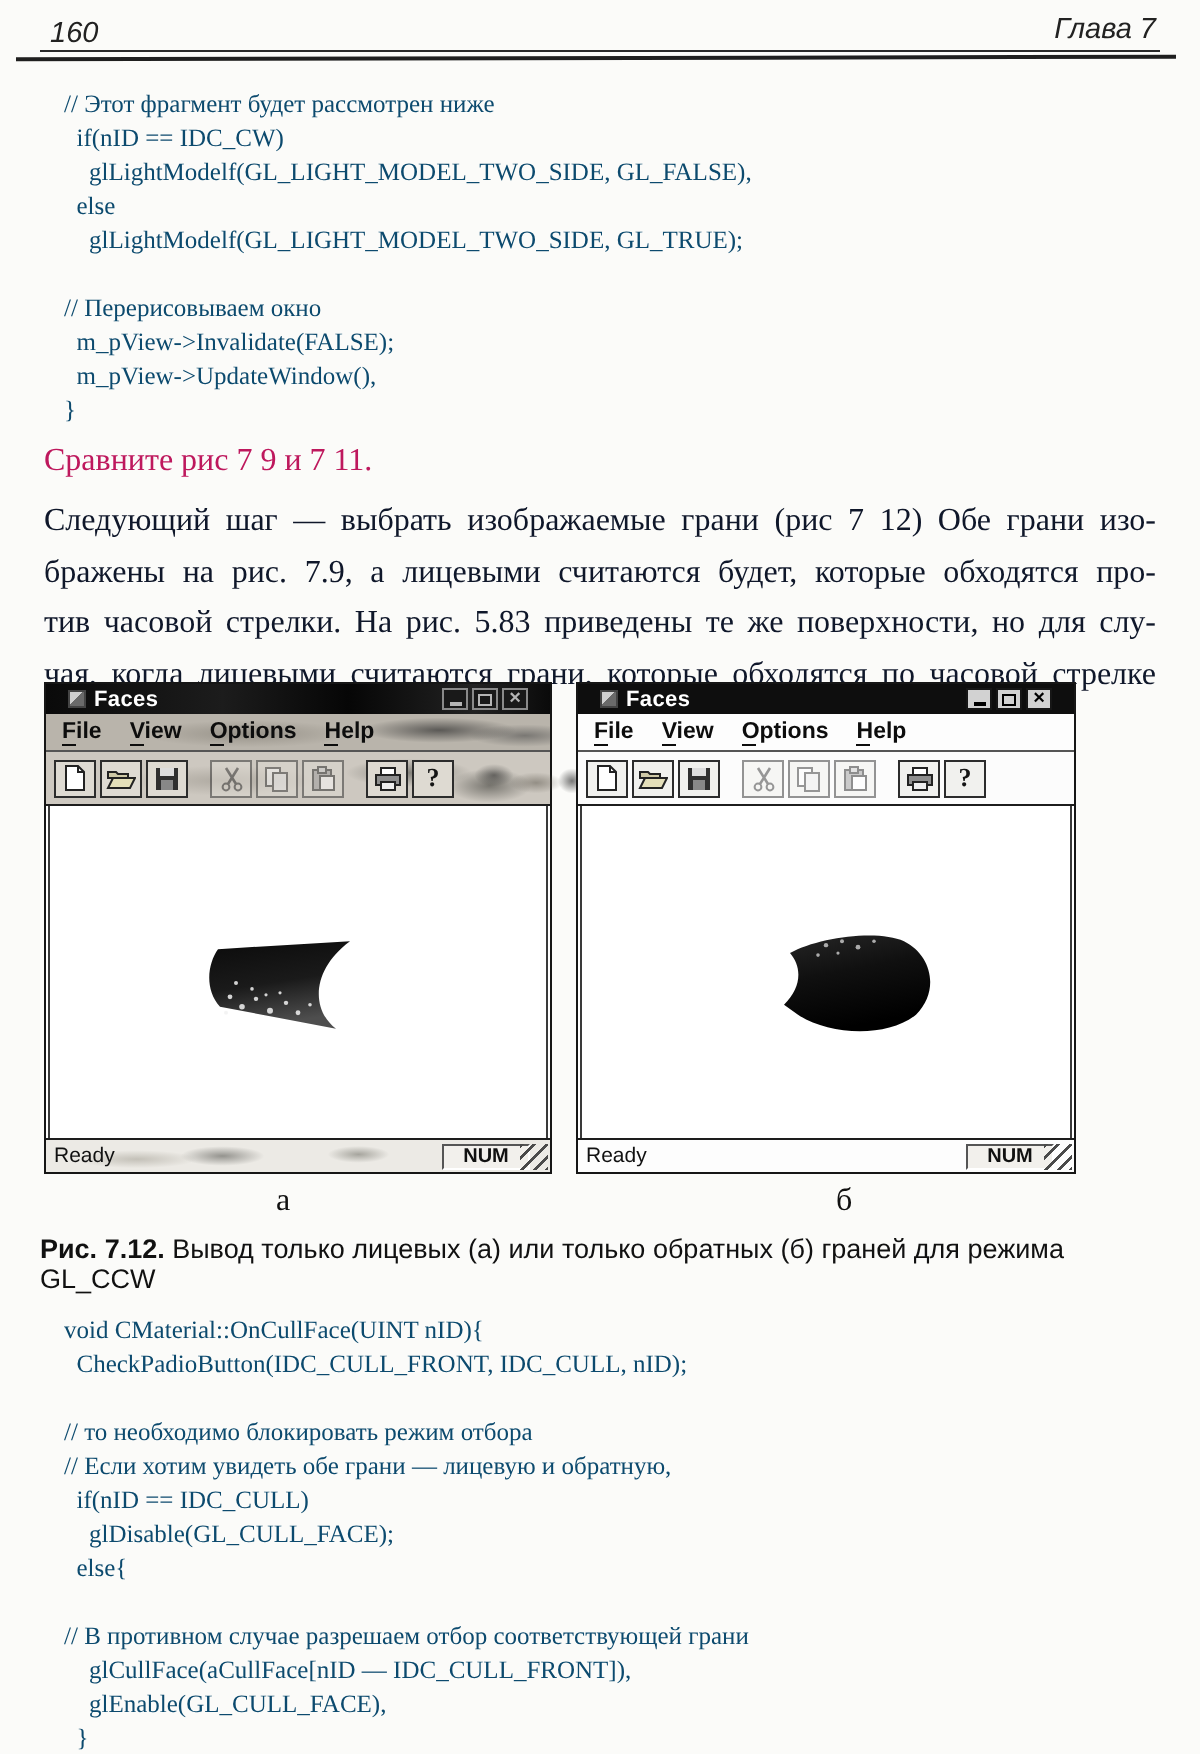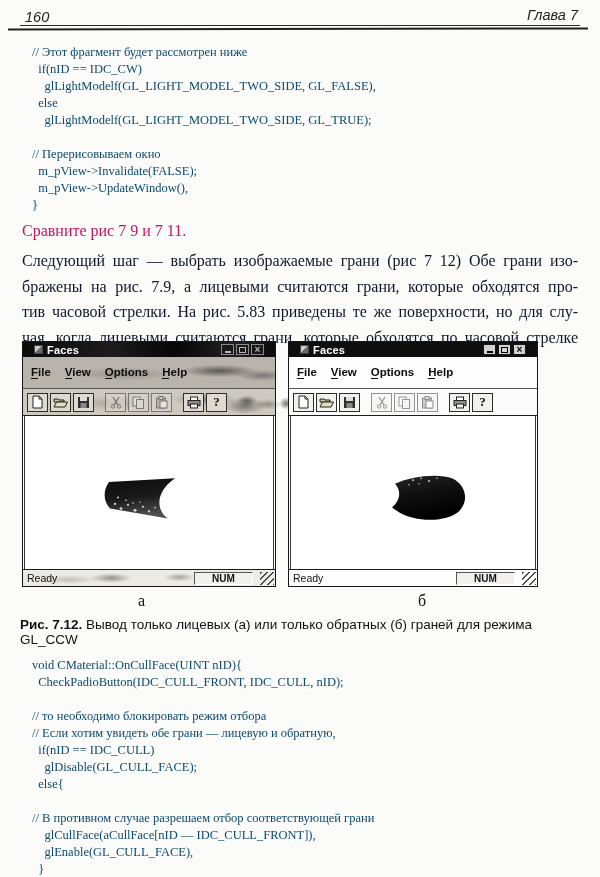--- a/index.html
+++ b/index.html
@@ -48,21 +48,21 @@
   .title { font-size:11px; font-weight:bold; letter-spacing:.2px; }
   .winbtns { margin-left:auto; display:flex; gap:2px; }
   .wbtn { width:13px; height:11px; font-size:9px; line-height:9px; text-align:center;
           display:flex; align-items:center; justify-content:center; }
   .win-a .wbtn { background:#191919; border:1px solid #8a8a8a; color:#b5b5b5; }
   .win-b .wbtn { background:#d2d2d2; border:1px solid #161616; color:#000; font-weight:bold; }
   .glyph-min { margin-top:5px; display:block; width:6px; height:2px; background:currentColor; }
   .glyph-max { display:block; width:7px; height:6px; border:1.5px solid currentColor; }
   .glyph-close { font-weight:bold; font-size:10px; }
 
-  .menubar { height:32px; display:flex; align-items:center; font-size:11.5px;
+  .menubar { height:19px; display:flex; align-items:center; font-size:11.5px;
              font-weight:bold; color:#0d0d0d; border-bottom:1px solid #555;
              padding-left:3px; position:relative; }
   .win-a .menubar {
      background:
        radial-gradient(ellipse 55px 9px at 78% 45%, rgba(40,40,40,.65), transparent 70%),
        radial-gradient(ellipse 40px 8px at 95% 60%, rgba(70,70,70,.55), transparent 70%),
        radial-gradient(ellipse 70px 9px at 40% 55%, rgba(110,105,95,.45), transparent 75%),
        #b9b4ab; }
   .win-b .menubar { background:#fdfdfd; }
   .menu-item { position:relative; padding:1px 9px 2px 5px; }
@@ -95,21 +95,21 @@
 
   .statusbar { height:17px; border-top:1.5px solid #1d1d1d; display:flex;
                align-items:center; font-size:10.5px; padding:0 4px; position:relative; color:#111; }
   .win-a .statusbar {
      background:
        radial-gradient(ellipse 30px 7px at 35% 50%, rgba(60,60,55,.5), transparent 70%),
        radial-gradient(ellipse 22px 6px at 62% 45%, rgba(80,80,70,.45), transparent 70%),
        radial-gradient(ellipse 40px 6px at 18% 60%, rgba(120,115,100,.35), transparent 75%),
        #eceae5; }
   .win-b .statusbar { background:#fdfdfd; }
-  .num-box { margin-left:auto; margin-right:18px; width:59px; height:13px;
+  .num-box { margin-left:auto; margin-right:6px; width:44px; height:13px;
              border-top:1px solid #555; border-left:1px solid #555;
              border-bottom:1px solid #fff; border-right:1px solid #fff;
              font-size:10px; font-weight:bold; text-align:center; line-height:12px;
              background:#f2f0ec; }
   .grip { position:absolute; right:1px; bottom:1px; width:14px; height:13px;
           background:repeating-linear-gradient(135deg,#4a4a4a 0 1.5px, transparent 1.5px 4.5px); }
 
   .fig-label { position:absolute; top:592px; font-family:"Liberation Serif",serif;
                font-size:16px; color:#111; }
   .fig-label-a { left:138px; }
@@ -140,21 +140,21 @@
     <div class="code-line"></div>
     <div class="code-line">// Перерисовываем окно</div>
     <div class="code-line">  m_pView-&gt;Invalidate(FALSE);</div>
     <div class="code-line">  m_pView-&gt;UpdateWindow(),</div>
     <div class="code-line">}</div>
   </div>
 
   <div class="para-compare">Сравните рис  7 9 и 7 11.</div>
   <div class="para-main">
     <span class="pline">Следующий шаг — выбрать изображаемые грани (рис  7 12)  Обе грани изо-</span>
-    <span class="pline">бражены на рис. 7.9, а лицевыми считаются грани, которые обходятся про-</span>
+    <span class="pline">бражены на рис. 7.9, а лицевыми считаются будет, которые обходятся про-</span>
     <span class="pline">тив часовой стрелки. На рис. 5.83 приведены те же поверхности, но для слу-</span>
     <span class="pline">чая, когда лицевыми считаются грани, которые обходятся по часовой стрелке</span>
   </div>
 
   <div class="win win-a">
     <div class="titlebar">
       <span class="appicon"></span>
       <span class="title">Faces</span>
       <span class="winbtns">
         <span class="wbtn">

